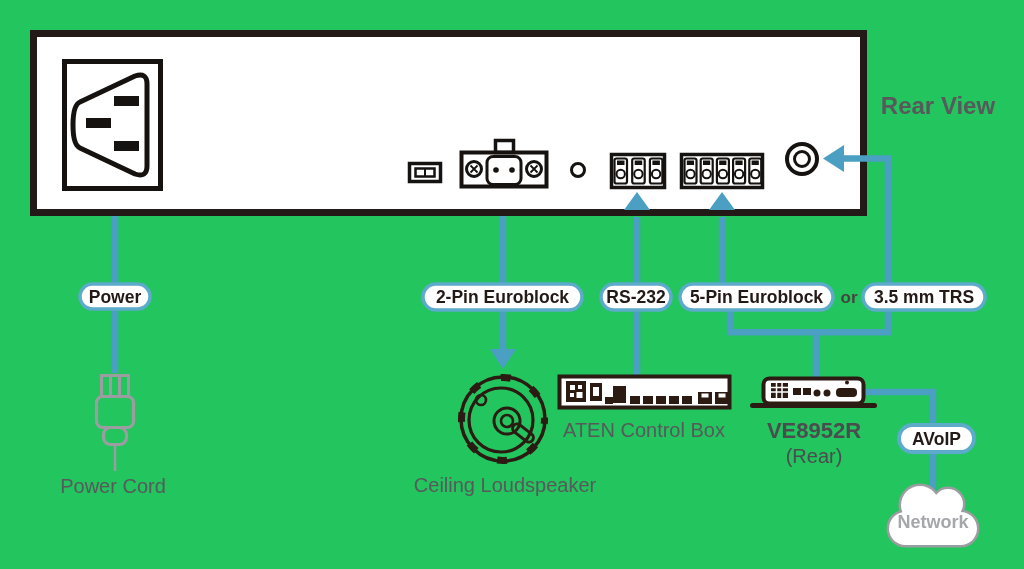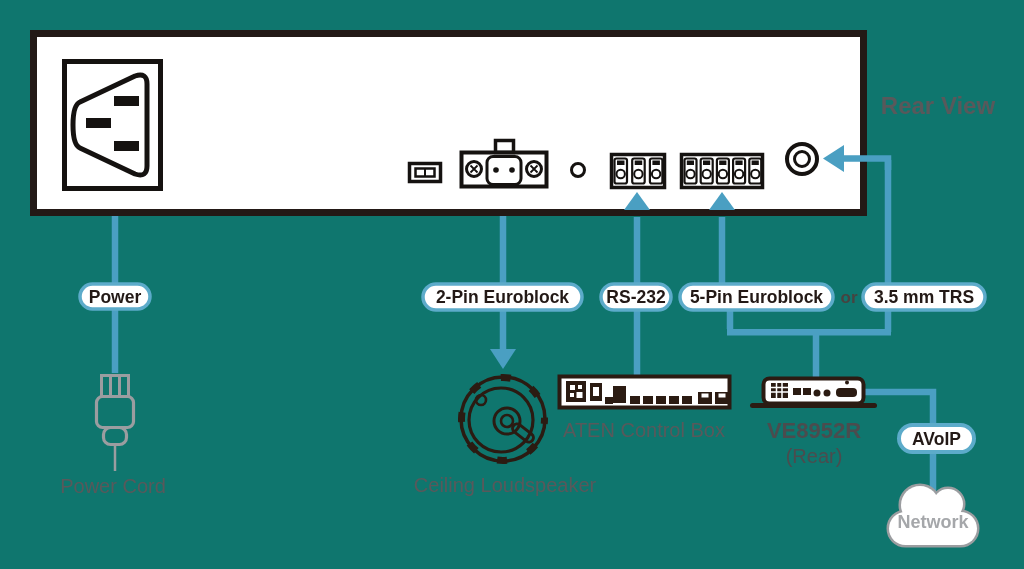--- a/index.html
+++ b/index.html
@@ -1,16 +1,16 @@
 <!DOCTYPE html>
 <html><head>
 <meta charset="utf-8">
 <style>
   html,body{margin:0;padding:0;background:#ffffff;}
-  .stage{position:relative;width:1024px;height:569px;background:#0f766e;overflow:hidden;}
+  .stage{position:relative;width:1024px;height:569px;background:#22c55e;overflow:hidden;}
   svg{display:block;}
   text{font-family:"Liberation Sans","DejaVu Sans",sans-serif;}
   .badge-text{font-size:17.5px;font-weight:bold;fill:#231916;}
   .label-text{font-size:20px;fill:#58595b;}
   .or-text{font-size:17px;font-weight:bold;fill:#474340;}
   .rear-text{font-size:24px;font-weight:bold;fill:#58595b;}
   .dev-text{font-size:22px;font-weight:bold;fill:#4b4c4e;}
   .dev-sub-text{font-size:20px;fill:#4b4c4e;}
   .net-text{font-size:18px;font-weight:bold;fill:#a5a7aa;}
 </style>

